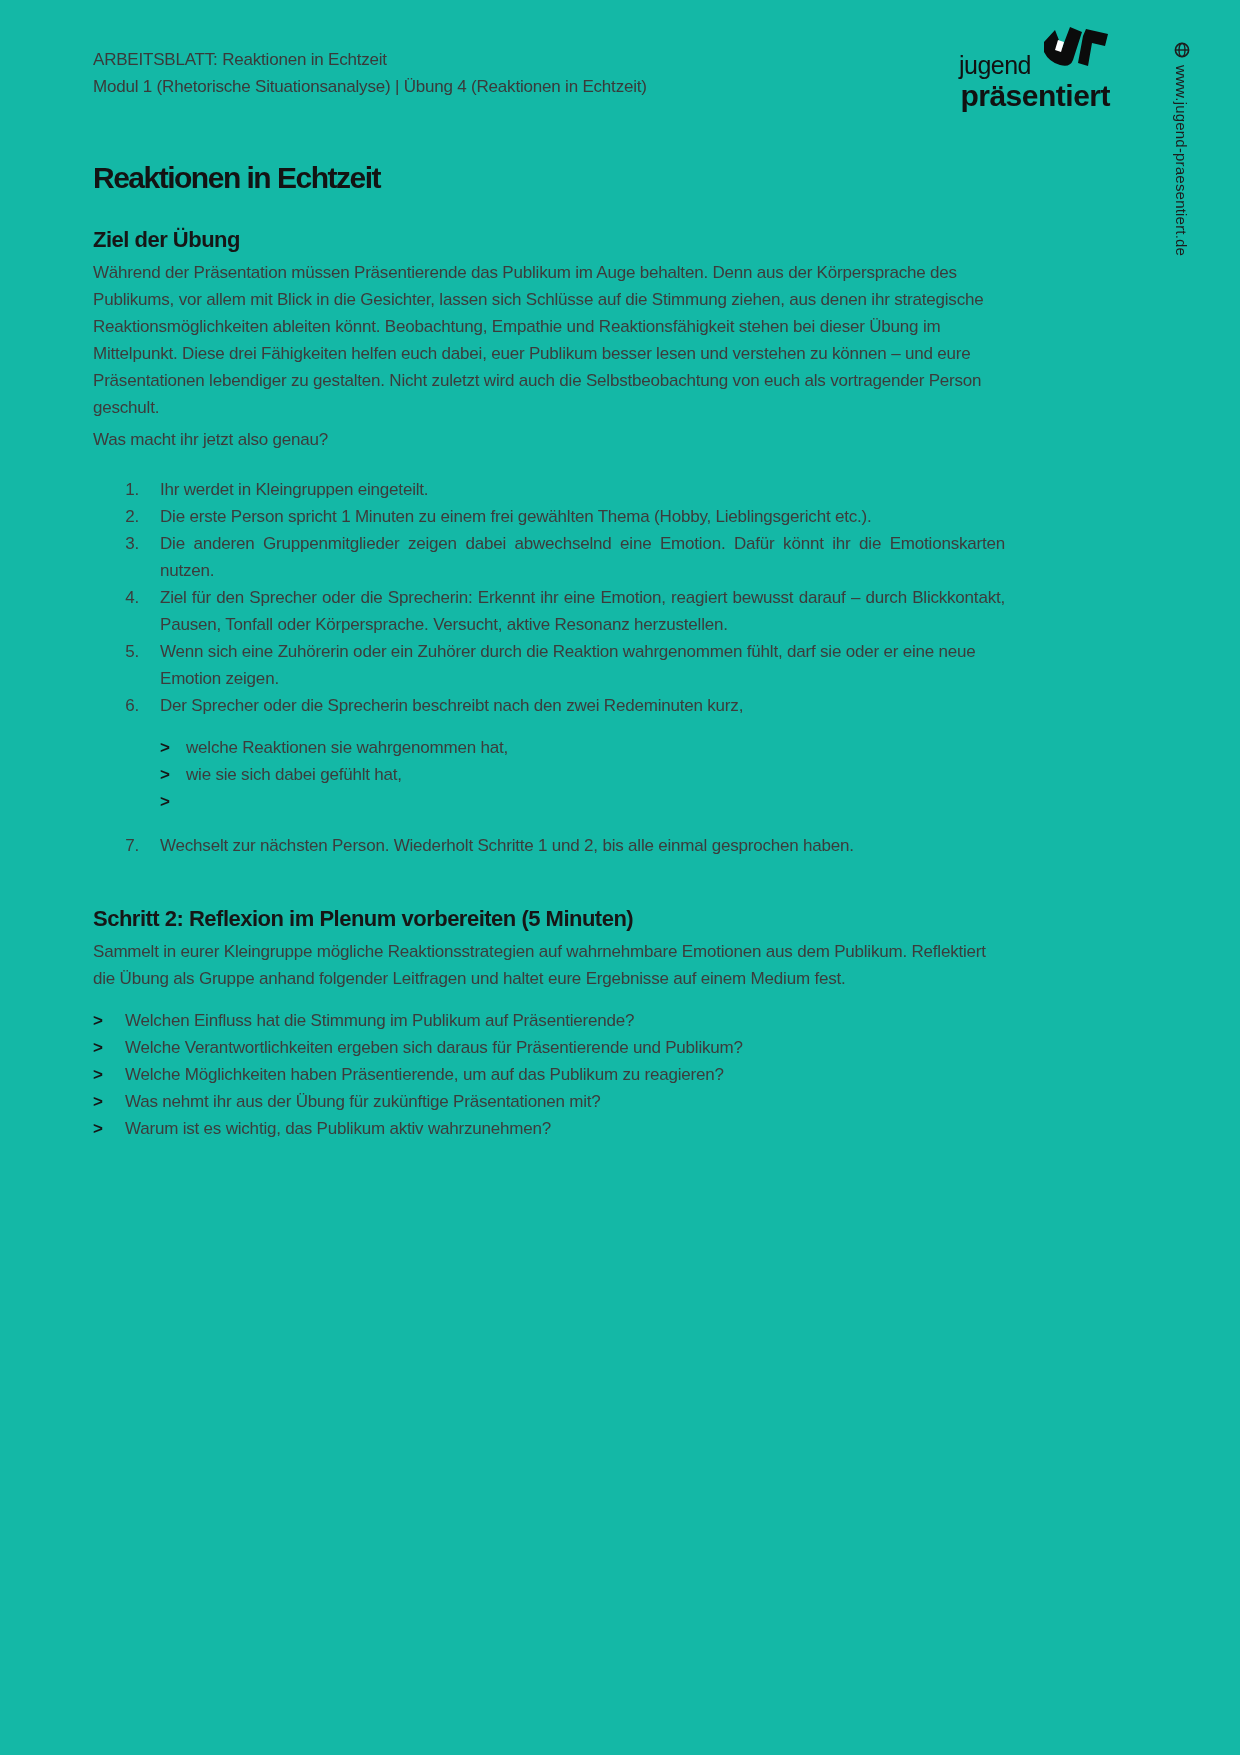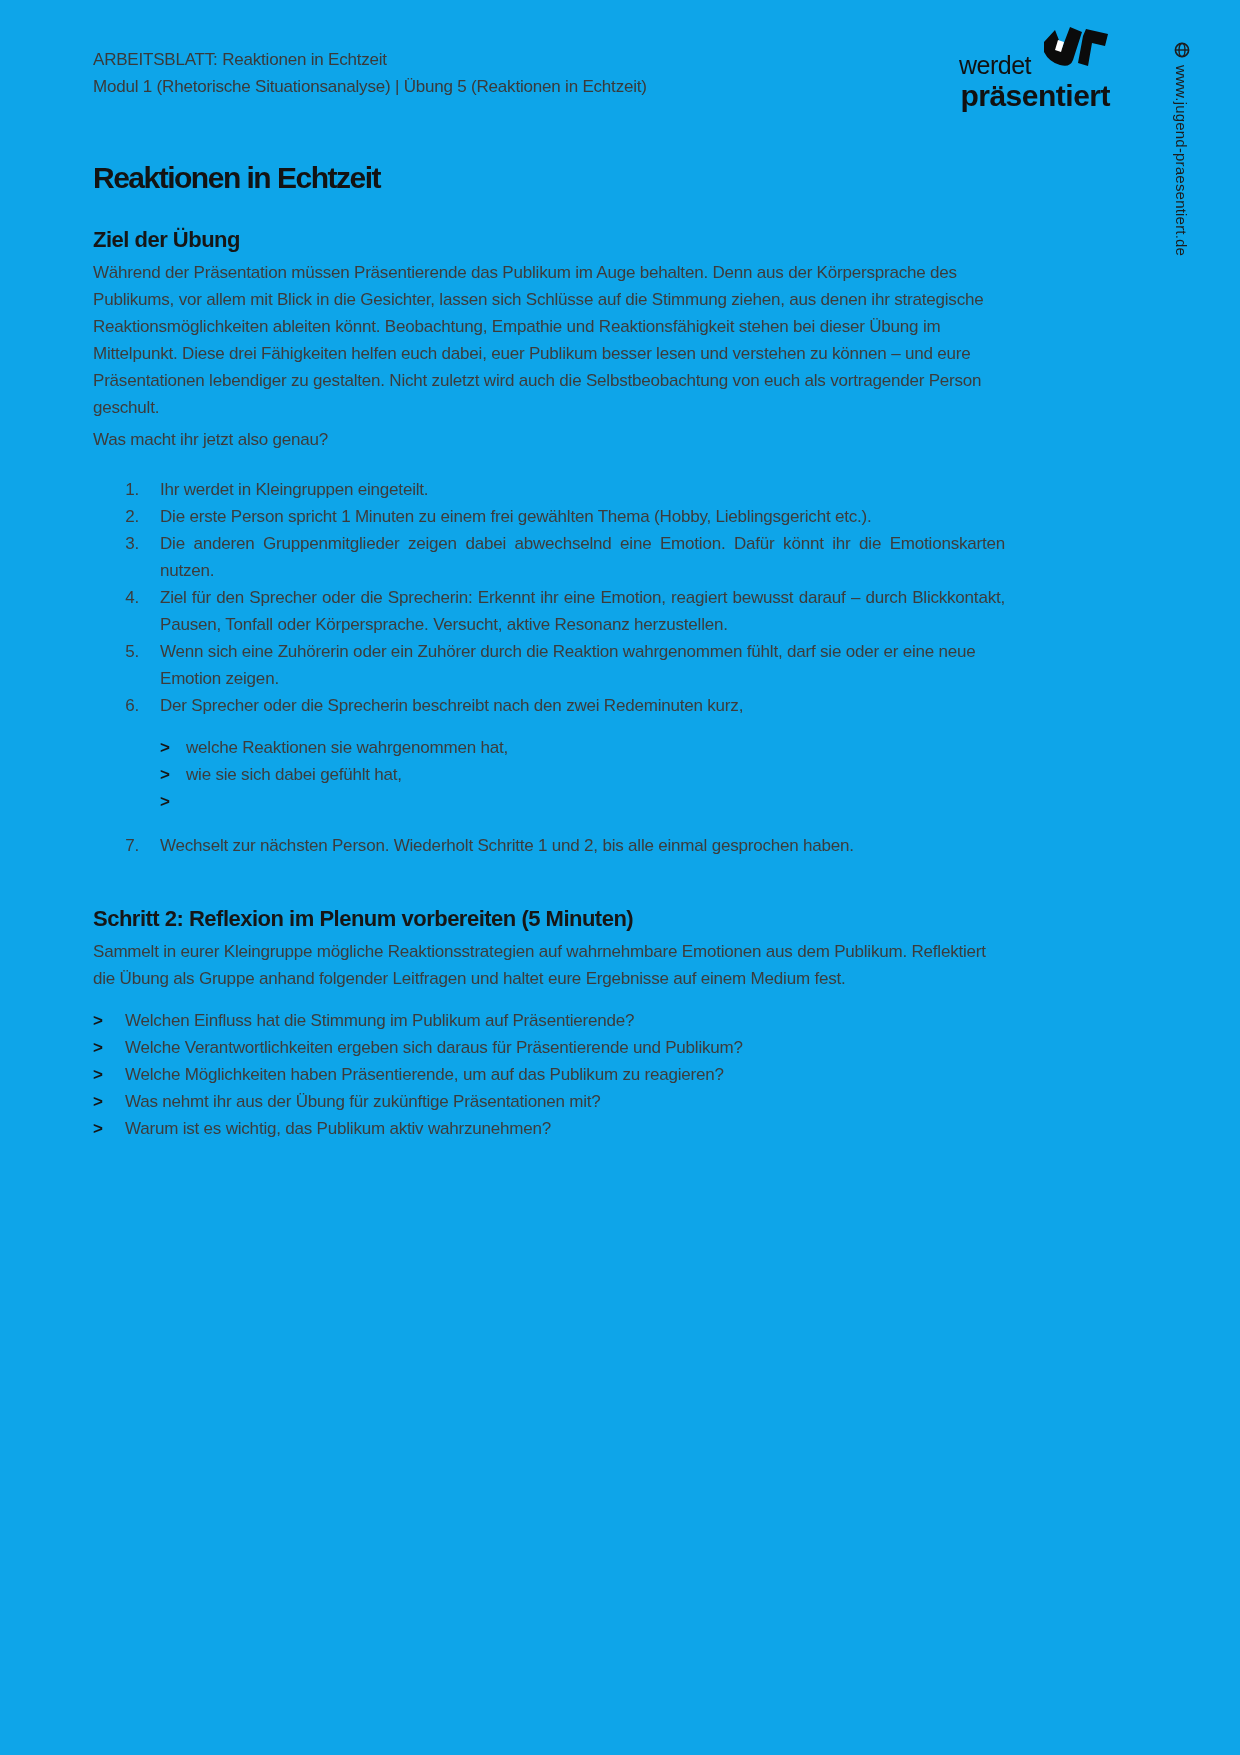--- a/index.html
+++ b/index.html
@@ -1,20 +1,20 @@
 <!DOCTYPE html>
 <html lang="de"><head>
 <meta charset="utf-8">
 <style>
   html,body{margin:0;padding:0;background:#ffffff;}
   .page{
     position:relative;
     width:1240px;
     height:1755px;
-    background:#0ea5e9;
+    background:#14b8a6;
     font-family:"Liberation Sans","DejaVu Sans",sans-serif;
     color:#3c3c3c;
     letter-spacing:-0.2px;
     overflow:hidden;
   }
   
   .header-left{
     position:absolute;
     left:93px; top:46px;
     font-size:17px;
@@ -86,26 +86,26 @@
   .question-list{margin-top:15px;}
   .question-list .bullet-row .txt{margin-left:20px;}
 </style>
 </head>
 <body>
 
 <div class="page">
 
   <div class="header-left">
     <div>ARBEITSBLATT: Reaktionen in Echtzeit</div>
-    <div>Modul 1 (Rhetorische Situationsanalyse) | Übung 5 (Reaktionen in Echtzeit)</div>
+    <div>Modul 1 (Rhetorische Situationsanalyse) | Übung 4 (Reaktionen in Echtzeit)</div>
   </div>
 
   <div class="logo">
     <div class="logo-row1">
-      <span class="logo-jugend">werdet</span>
+      <span class="logo-jugend">jugend</span>
       <svg class="logo-mark" width="70" height="56" viewBox="0 0 70 56" aria-hidden="true">
         <path fill="#0b0b0b" d="M4 16 L15 4 L22 22 L30 1 L42 6 L33 34 Q30 42 20 39 Q9 36 4 26 Z"></path>
         <path fill="#0b0b0b" d="M46 3 L68 8 L65 20 L52 17 L48 40 L38 37 L43 10 Z"></path>
         <path fill="#ffffff" d="M18 14 L24 16 L21 26 L15 24 Z"></path>
       </svg>
     </div>
     <div class="logo-praesentiert">präsentiert</div>
   </div>
 
   <div class="side-url">

